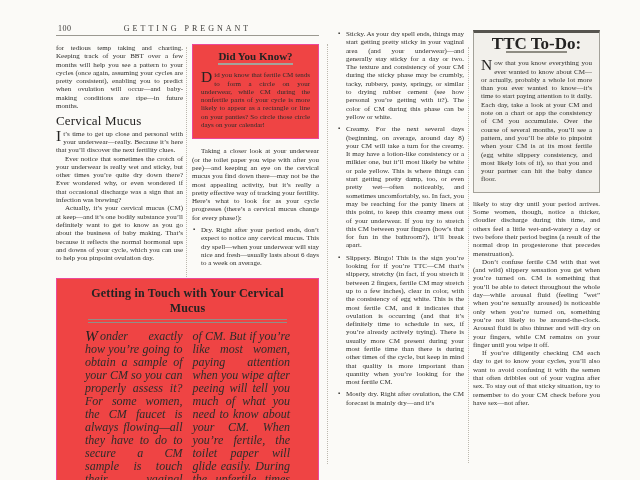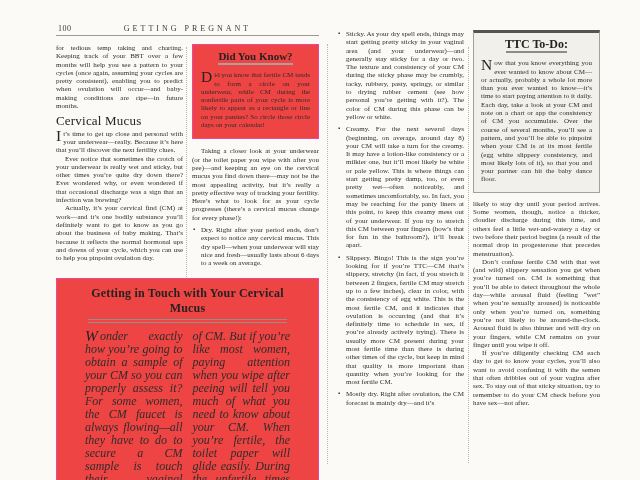--- a/index.html
+++ b/index.html
@@ -44,21 +44,21 @@
   #touchBox{margin-top:10px;padding:7px 28px 9px;}
   #touchBox .boxTitle{font-size:12px;letter-spacing:.2px;}
   .doubleRule{height:2px;border-top:1px solid #918f87;border-bottom:1px solid #918f87;
     width:97%;margin:3px auto 7px;}
   .touchCols{display:flex;}
   .touchCol{width:116px;font-size:12px;line-height:13px;text-align:justify;font-style:italic;}
   .touchCol + .touchCol{margin-left:10px;}
 
   #ttcBox{border:1px solid #a3a199;border-top:3px solid #56544e;background:#f2f0eb;
     padding:7px 7px 8px;margin-bottom:7px;}
-  #ttcBox .boxTitle{font-size:12px;}
+  #ttcBox .boxTitle{font-size:17px;}
   #ttcBox .titleRule{border-top-color:#8e8c83;width:55%;}
 
   .bullet{position:relative;padding-left:9px;margin-top:4px;}
   .bullet:first-child{margin-top:0;}
   .bullet::before{content:"▪";position:absolute;left:1px;top:-1px;
     font-size:6px;color:#3a3935;}
 </style>
 </head>
 <body>
 
@@ -71,21 +71,21 @@
     <span class="num">100</span>
     <span class="title">GETTING PREGNANT</span>
   </div>
 
   <div class="cols">
     <div class="col">
       <p>for tedious temp taking and charting. Keeping track of your BBT over a few months will help you see a pattern to your cycles (once again, assuming your cycles are pretty consistent), enabling you to predict when ovulation will occur—and baby-making conditions are ripe—in future months.</p>
       <div class="secHeading">Cervical Mucus</div>
       <p class="dc">It’s time to get up close and personal with your underwear—really. Because it’s here that you’ll discover the next fertility clues.</p>
       <p class="ind">Ever notice that sometimes the crotch of your underwear is really wet and sticky, but other times you’re quite dry down there? Ever wondered why, or even wondered if that occasional discharge was a sign that an infection was brewing?</p>
-      <p class="ind">Actually, it’s your cervical find (CM) at work—and it’s one bodily substance you’ll definitely want to get to know as you go about the business of baby making. That’s because it reflects the normal hormonal ups and downs of your cycle, which you can use to help you pinpoint ovulation day.</p>
+      <p class="ind">Actually, it’s your cervical mucus (CM) at keep—and it’s one bodily substance you’ll definitely want to get to know as you go about the business of baby making. That’s because it reflects the normal hormonal ups and downs of your cycle, which you can use to help you pinpoint ovulation day.</p>
     </div>
 
     <div class="col">
       <div class="box" id="dykBox">
         <div class="boxTitle">Did You Know?</div>
         <div class="titleRule"></div>
         <p class="dc">Did you know that fertile CM tends to form a circle on your underwear, while CM during the nonfertile parts of your cycle is more likely to appear as a rectangle or line on your panties? So circle those circle days on your calendar!</p>
       </div>
       <p class="ind">Taking a closer look at your underwear (or the toilet paper you wipe with after you pee)—and keeping an eye on the cervical mucus you find down there—may not be the most appealing activity, but it’s really a pretty effective way of tracking your fertility. Here’s what to look for as your cycle progresses (there’s a cervical mucus change for every phase!):</p>
       <div class="bullet" style="margin-top:4px;">

